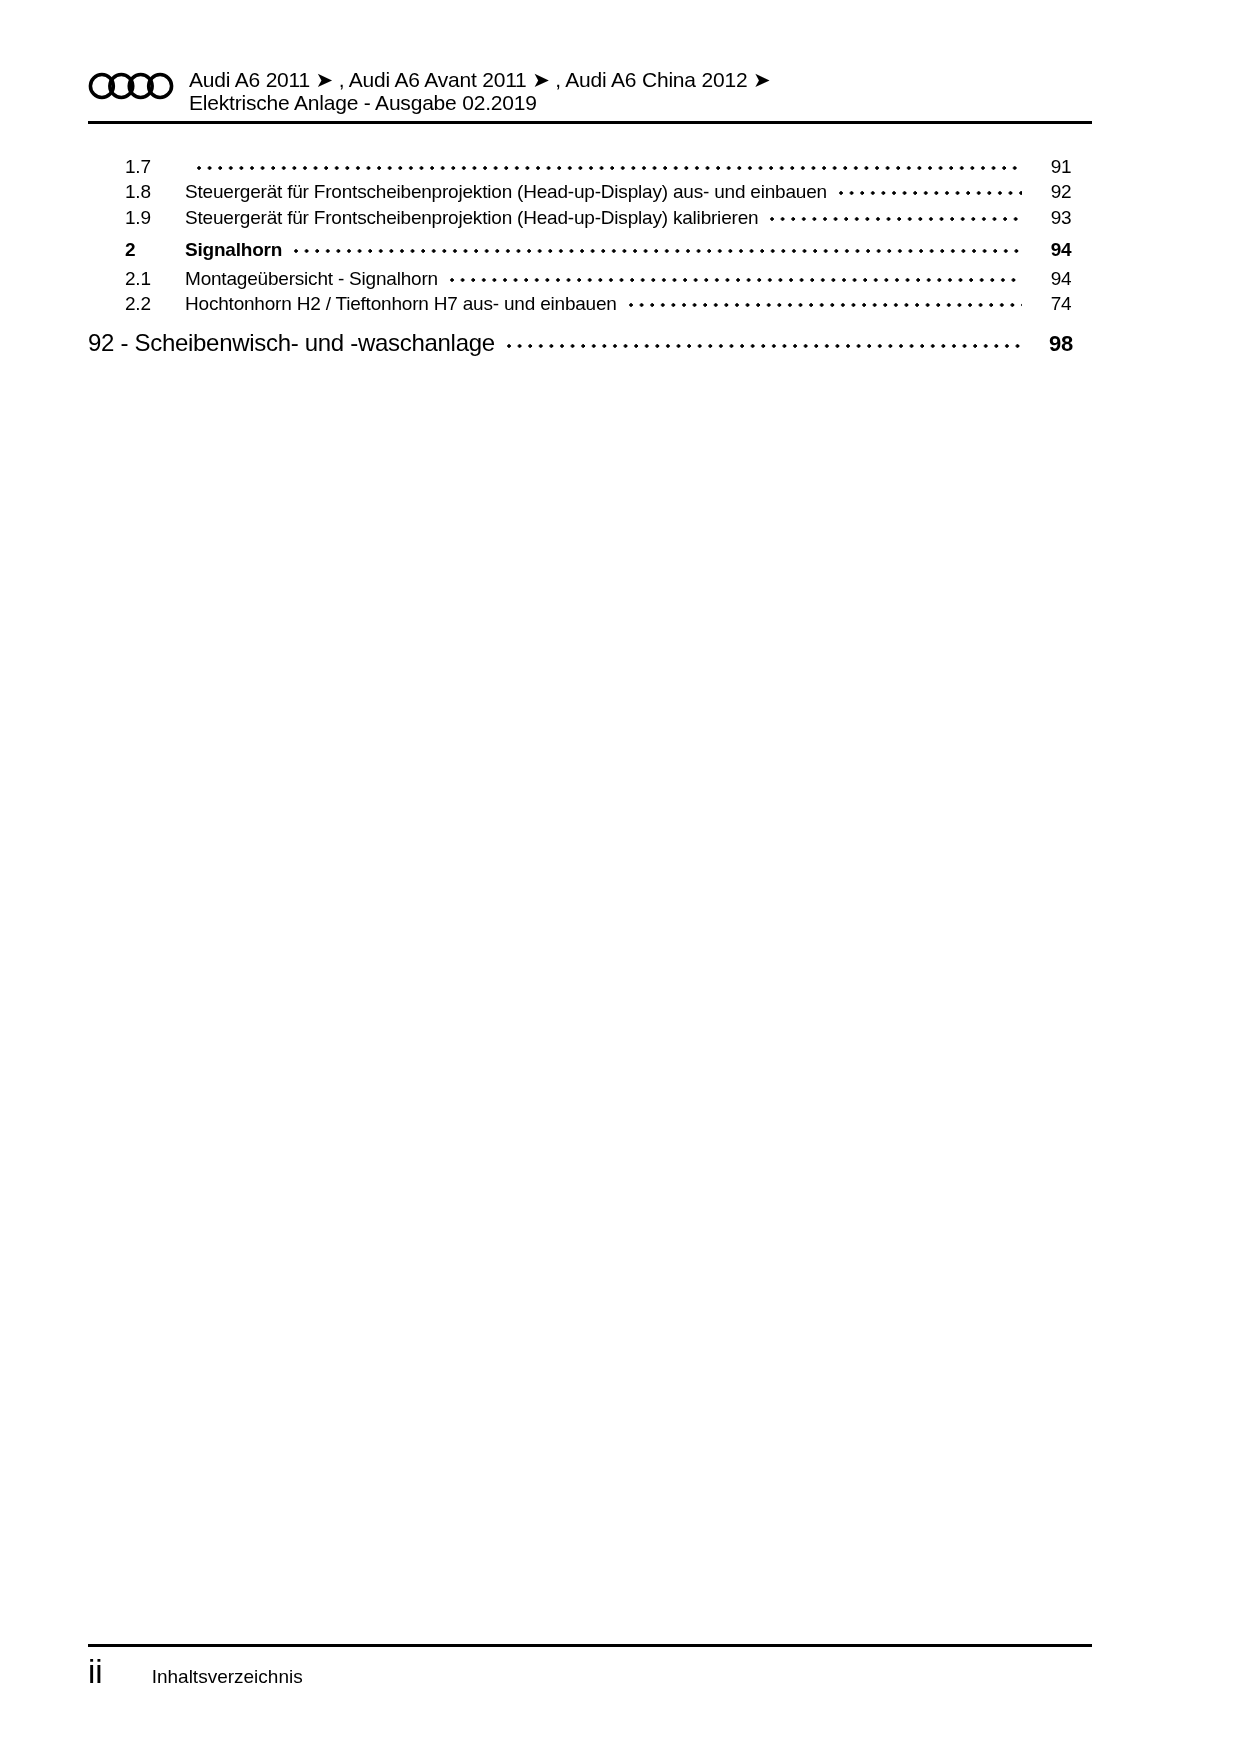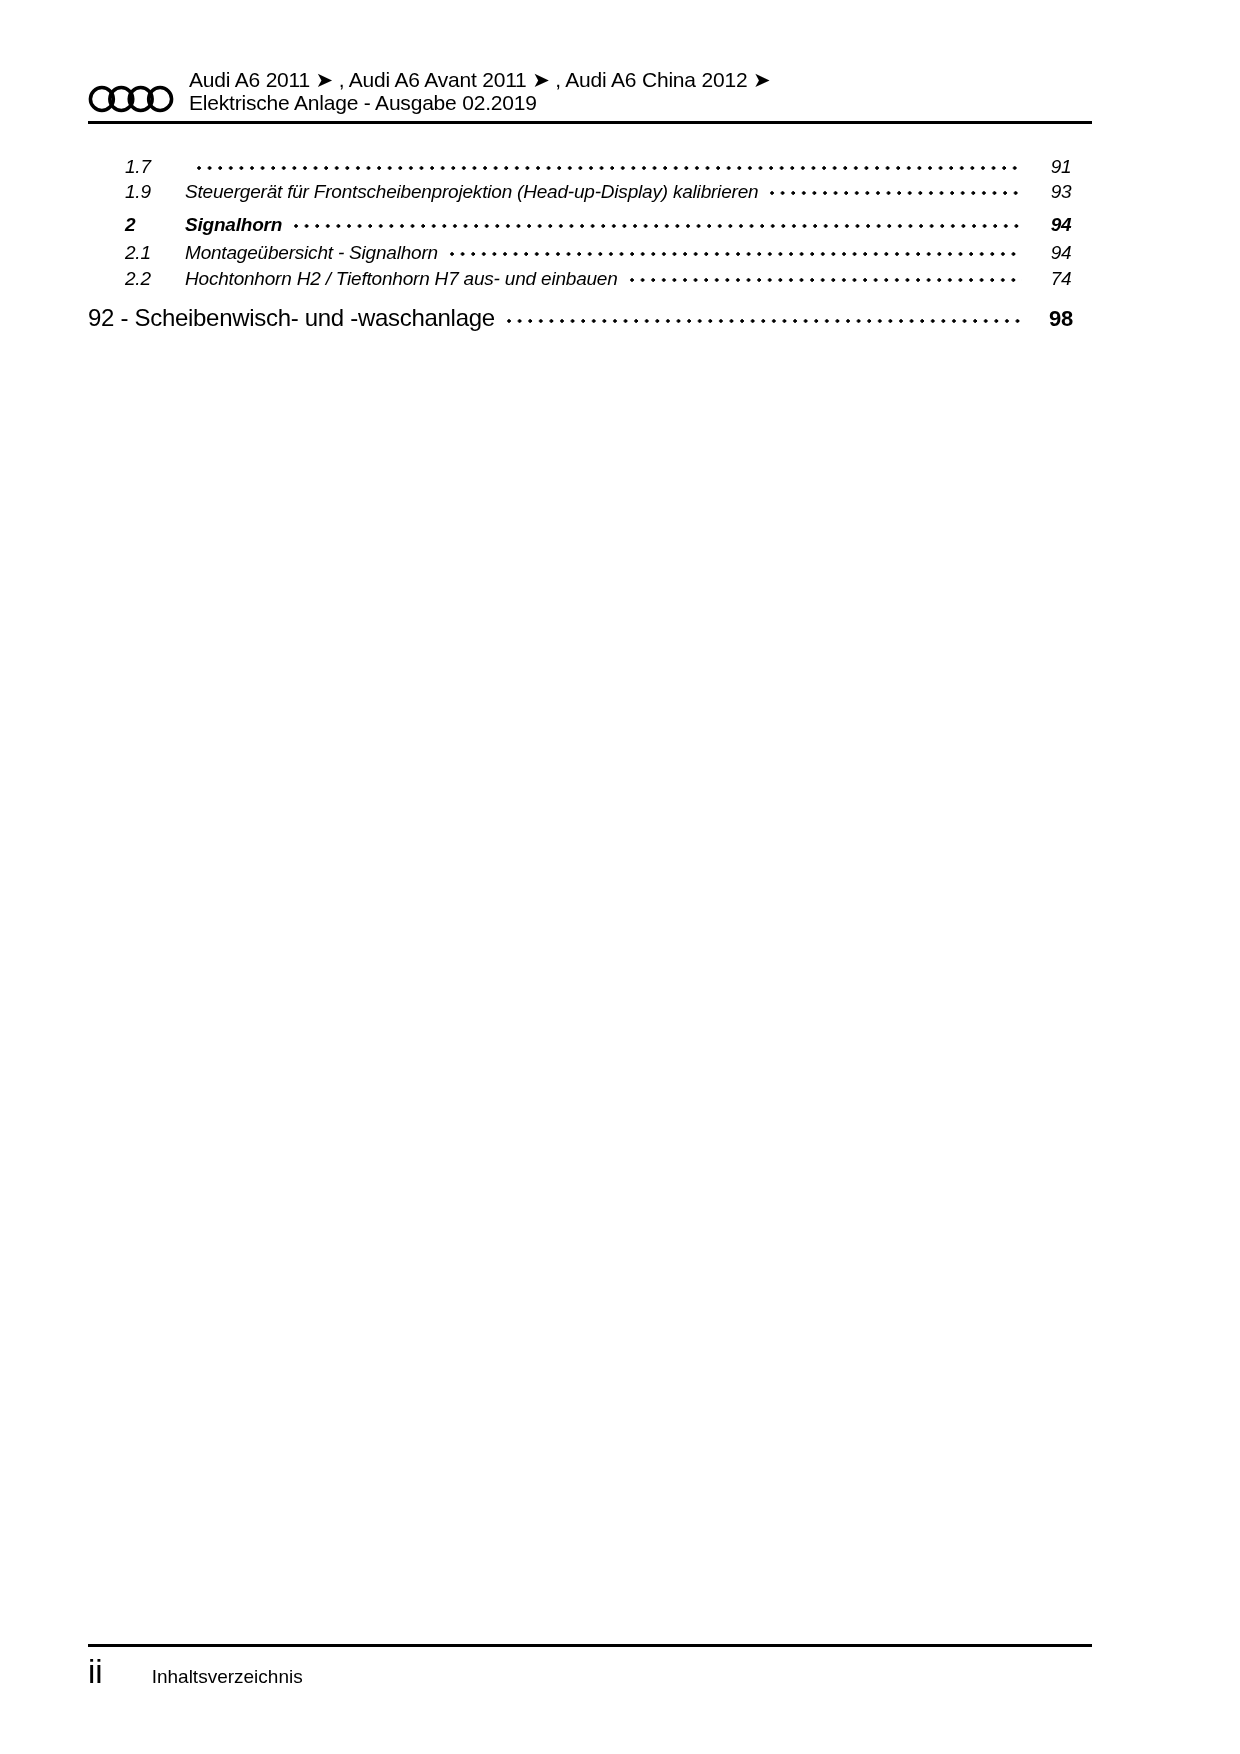--- a/index.html
+++ b/index.html
@@ -18,21 +18,21 @@
   }
   .content {
     position: absolute;
     left: 88px;
     right: 148px;
     top: 0;
   }
   
   .header {
     display: flex;
-    align-items: flex-end;
+    align-items: flex-start;
     gap: 15px;
     margin-top: 68px;
     padding-bottom: 7px;
     border-bottom: 3px solid #000;
   }
   .logo-svg { flex: none; margin-top: 3px; }
   .header-text { font-size: 21px; line-height: 23px; letter-spacing: -0.2px; }
   
   .toc { margin-top: 30px; }
   .toc-section + .toc-section { margin-top: 6px; }
@@ -46,21 +46,20 @@
     letter-spacing: -0.3px;
   }
   .toc-chapter .page { font-weight: bold; font-size: 22px; }
   .toc-row {
     display: flex;
     align-items: baseline;
     font-size: 19px;
     line-height: 25.4px;
     padding-left: 37px;
     letter-spacing: -0.2px;
-    font-style: italic;
   }
   .toc-row.bold { font-weight: bold; margin-top: 7px; margin-bottom: 3px; }
   .toc-row .num { flex: none; width: 60px; }
   .toc-row .title { flex: none; white-space: nowrap; }
   .dots { flex: 1 1 auto; position: relative; min-width: 18px; margin: 0 4px; }
   .dots::after {
     content: "";
     position: absolute;
     left: 8px;
     right: 4px;
@@ -108,20 +107,26 @@
     </div>
 
     <div class="toc">
         <div class="toc-section">
           <div class="toc-row">
             <span class="num">1.7</span>
             <span class="dots"></span>
             <span class="page-num">91</span>
           </div>
           <div class="toc-row">
+            <span class="num">1.8</span>
+            <span class="title">Steuergerät für Frontscheibenprojektion (Head-up-Display) aus- und einbauen</span>
+            <span class="dots"></span>
+            <span class="page-num">92</span>
+          </div>
+          <div class="toc-row">
             <span class="num">1.9</span>
             <span class="title">Steuergerät für Frontscheibenprojektion (Head-up-Display) kalibrieren</span>
             <span class="dots"></span>
             <span class="page-num">93</span>
           </div>
           <div class="toc-row bold">
             <span class="num">2</span>
             <span class="title">Signalhorn</span>
             <span class="dots"></span>
             <span class="page-num">94</span>

